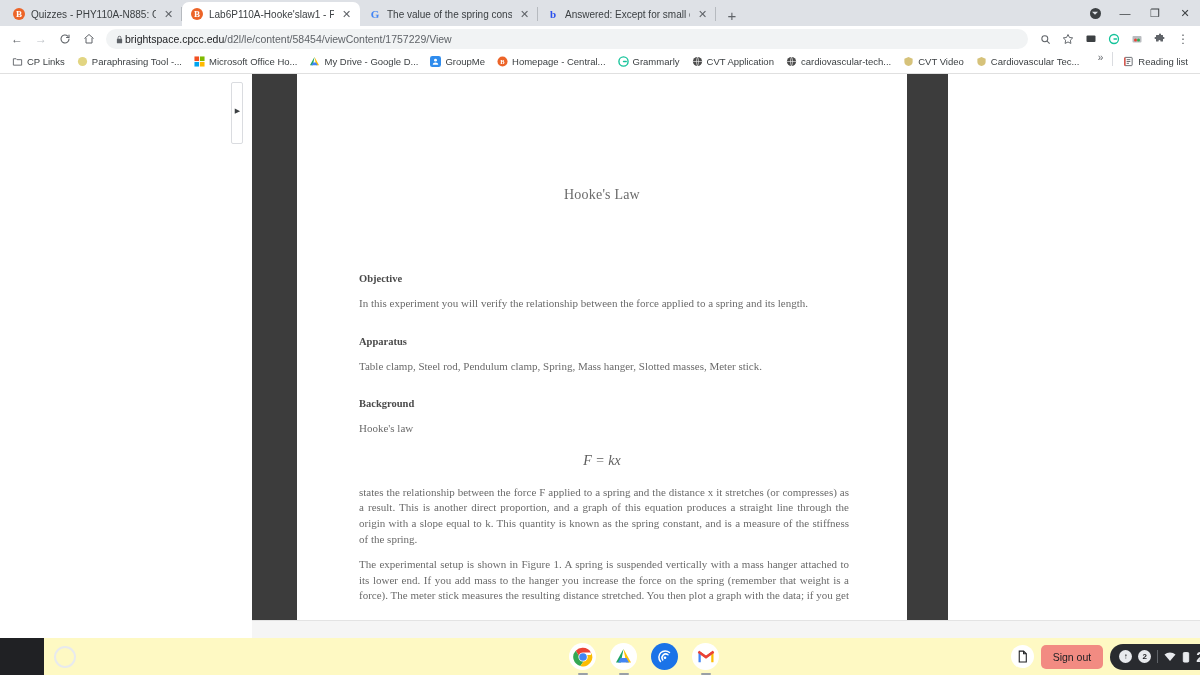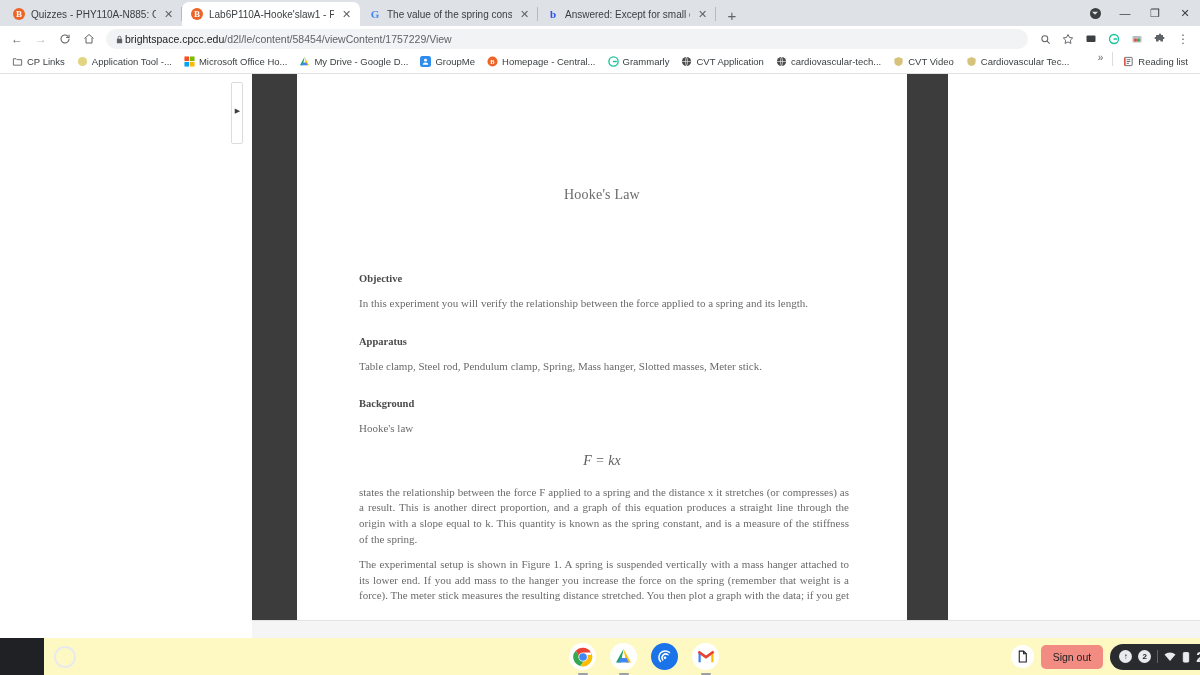--- a/index.html
+++ b/index.html
@@ -471,21 +471,21 @@
       </span>
       <span class="bm-label">CP Links</span>
     </div>
 
     <div class="bm">
       <span class="bm-ic">
         <svg width="11" height="11" viewBox="0 0 24 24" fill="#e2d582">
             <circle cx="12" cy="12" r="10"></circle>
           </svg>
       </span>
-      <span class="bm-label">Application Tool -...</span>
+      <span class="bm-label">Paraphrasing Tool -...</span>
     </div>
 
     <div class="bm">
       <span class="bm-ic">
         <svg width="11" height="11" viewBox="0 0 24 24">
           <rect x="1" y="1" width="10" height="10" fill="#f25022"></rect>
           <rect x="13" y="1" width="10" height="10" fill="#7fba00"></rect>
           <rect x="1" y="13" width="10" height="10" fill="#00a4ef"></rect>
           <rect x="13" y="13" width="10" height="10" fill="#ffb900"></rect>
         </svg>

